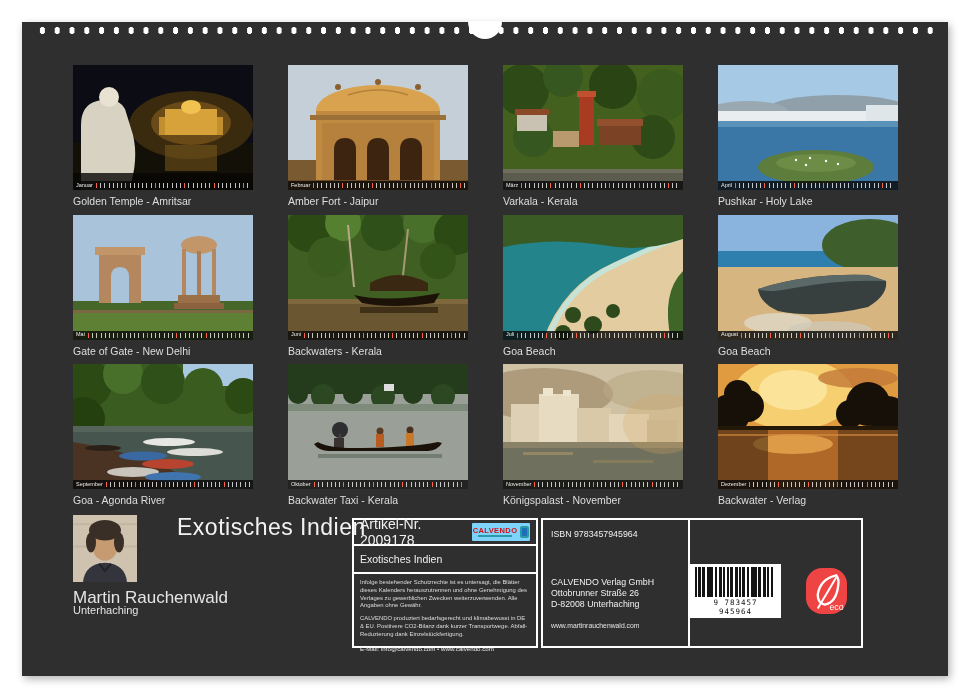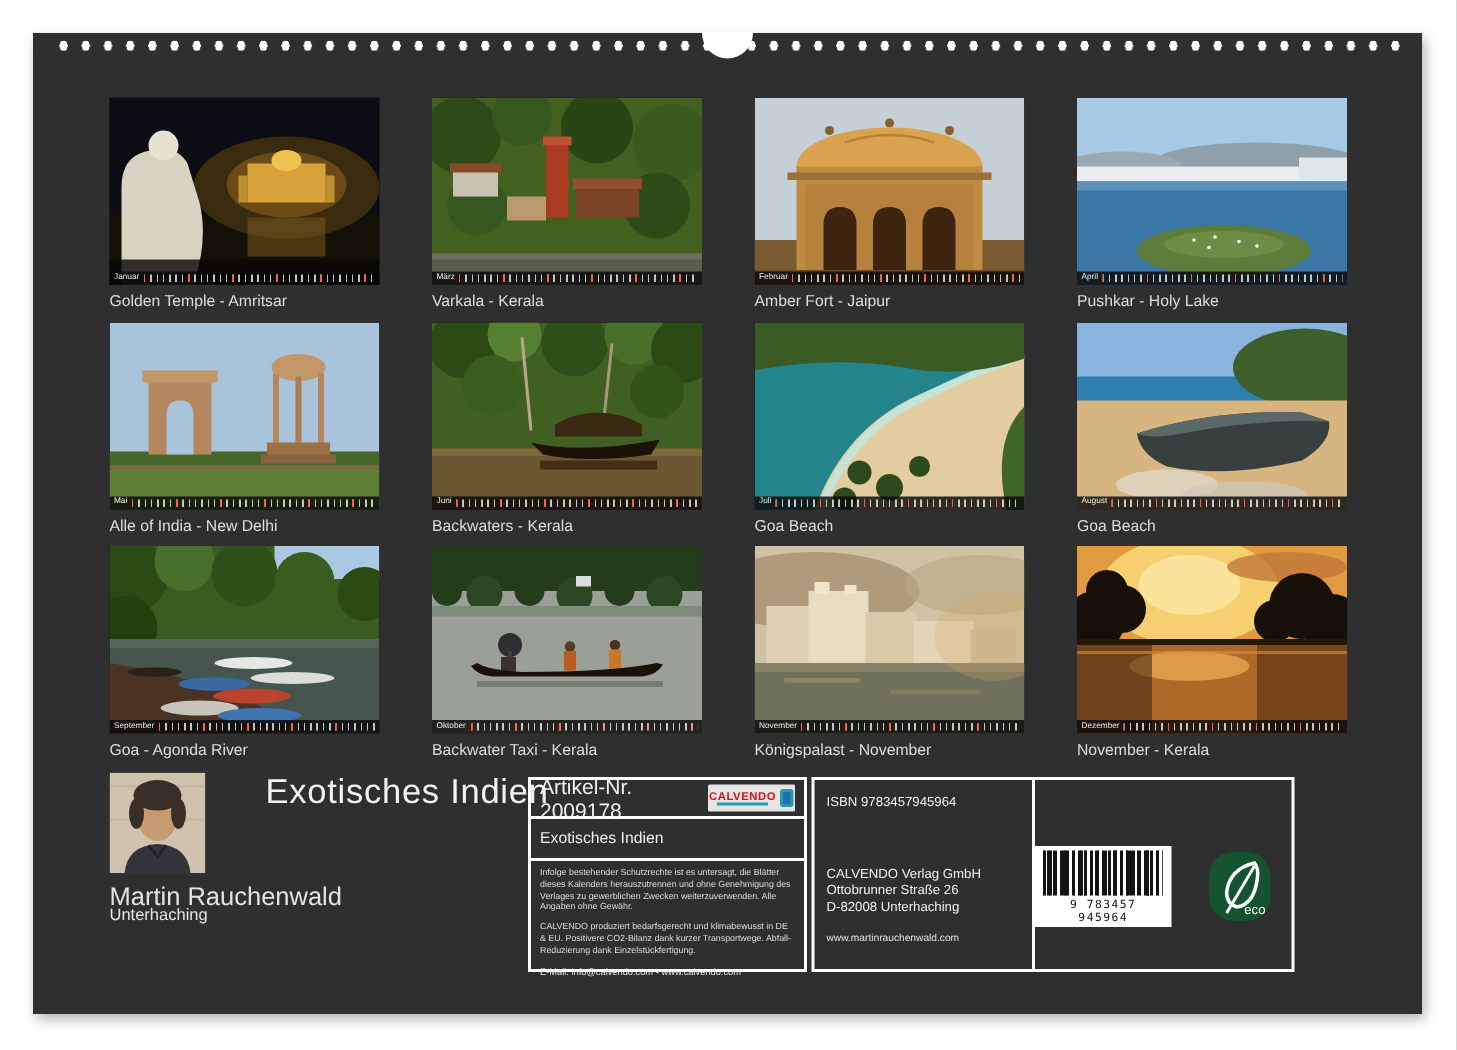--- a/index.html
+++ b/index.html
@@ -29,21 +29,21 @@
   .author-photo{position:absolute;left:51px;top:493px;width:64px;height:67px;overflow:hidden;}
   .author-photo svg{display:block;width:100%;height:100%;}
   .author-name{position:absolute;left:51px;top:566px;font-size:17px;color:#e4e4e4;}
   .author-role{position:absolute;left:51px;top:582px;font-size:11px;color:#e4e4e4;}
   .main-title{position:absolute;left:155px;top:492px;font-size:23px;color:#f2f2f2;letter-spacing:.5px;}
   .box{position:absolute;border:2px solid #fff;box-sizing:border-box;color:#eee;}
   .box1{left:330px;top:496px;width:186px;height:130px;}
   .b1-row1{display:flex;align-items:center;justify-content:space-between;height:24px;
            padding:0 6px;border-bottom:2px solid #fff;}
   .article{font-size:14px;color:#f0f0f0;}
-  .cal-logo{width:62px;height:18px;background:#e5e5e5;border-radius:1px;display:flex;
+  .cal-logo{width:62px;height:18px;background:#7dd3fc;border-radius:1px;display:flex;
            align-items:center;justify-content:center;gap:3px;}
   .cal-word{display:flex;flex-direction:column;align-items:center;line-height:1;}
   .cal-word span{font-size:7.5px;font-weight:bold;color:#d40f14;letter-spacing:.4px;}
   .cal-tagline{width:34px;height:2px;background:#2a9aa8;margin-top:1px;}
   .cal-icon{width:9px;height:12px;background:#2a9aa8;border-radius:2px;position:relative;}
   .cal-icon::after{content:"";position:absolute;left:2px;top:2px;width:5px;height:8px;
            background:#1d70b7;border-radius:1px;}
   .b1-row2{height:26px;display:flex;align-items:center;padding:0 6px;border-bottom:2px solid #fff;
            font-size:10.5px;color:#f0f0f0;}
   .b1-body{padding:5px 6px 0 6px;}
@@ -57,21 +57,21 @@
   .box3{flex:1;display:flex;align-items:center;justify-content:flex-end;gap:25px;
         padding-right:14px;box-sizing:border-box;}
   .barcode{background:#fff;padding:3px 5px 2px 5px;margin-top:16px;}
   .bars{width:80px;height:30px;background-color:#fff;
         background-image:
           repeating-linear-gradient(90deg,#141414 0 2px,transparent 2px 4px),
           repeating-linear-gradient(90deg,#141414 0 1px,transparent 1px 7px),
           repeating-linear-gradient(90deg,transparent 0 3px,#141414 3px 5px,transparent 5px 11px);}
   .bars-num{font-family:"DejaVu Sans Mono", monospace;font-size:7.5px;color:#111;
         text-align:center;margin-top:1px;letter-spacing:1px;}
-  .eco{width:42px;height:46px;background:#14532d;border-radius:16px;margin-top:16px;}
+  .eco{width:42px;height:46px;background:#ef4444;border-radius:16px;margin-top:16px;}
   .eco svg{display:block;width:100%;height:100%;}
 </style>
 </head>
 <body>
 
 <div class="canvas">
  <div class="calendar-page">
   <div class="holes"></div>
   <div class="notch"></div>
 
@@ -92,20 +92,46 @@
       <path d="M8,125 L8,60 Q8,40 24,36 Q44,30 52,44 L60,70 Q66,95 56,125 Z" fill="#d8d2c2"></path>
       <circle cx="36" cy="32" r="10" fill="#e8e2d2"></circle>
       <rect y="108" width="180" height="17" fill="#080604" opacity="0.8"></rect>
      </svg>
      <div class="strip">
       <span class="m">Januar</span>
       <span class="days"></span>
      </div>
     </div>
     <div class="caption">Golden Temple - Amritsar</div>
+   </div>
+
+   <div class="thumb">
+    <div class="photo">
+     <svg viewBox="0 0 180 125" preserveAspectRatio="none">
+      <rect width="180" height="125" fill="#c4cfd8"></rect>
+              <rect y="95" width="180" height="30" fill="#7a5a30"></rect>
+      <circle cx="50" cy="22" r="3" fill="#8a5f2c"></circle>
+              <circle cx="90" cy="17" r="3" fill="#8a5f2c"></circle>
+              <circle cx="130" cy="22" r="3" fill="#8a5f2c"></circle>
+      <ellipse cx="90" cy="46" rx="62" ry="26" fill="#d9a24e"></ellipse>
+      <path d="M60,30 Q90,20 120,30" stroke="#b5813c" stroke-width="1.5" fill="none"></path>
+      <rect x="28" y="46" width="124" height="79" fill="#c08a40"></rect>
+      <rect x="22" y="50" width="136" height="5" fill="#9c7036"></rect>
+      <rect x="34" y="58" width="112" height="67" fill="#b5813c"></rect>
+      <path d="M46,125 v-40 q0-12 11-12 q11,0 11,12 v40 z" fill="#3c2410"></path>
+      <path d="M79,125 v-40 q0-12 11-12 q11,0 11,12 v40 z" fill="#3c2410"></path>
+      <path d="M112,125 v-40 q0-12 11-12 q11,0 11,12 v40 z" fill="#3c2410"></path>
+      <rect y="115" width="180" height="10" fill="#6b4a26"></rect>
+     </svg>
+     <div class="strip">
+      <span class="m">Februar</span>
+      <span class="days"></span>
+     </div>
+    </div>
+    <div class="caption">Amber Fort - Jaipur</div>
    </div>
 
    <div class="thumb">
     <div class="photo">
      <svg viewBox="0 0 180 125" preserveAspectRatio="none">
       <rect width="180" height="125" fill="#44601e"></rect>
       <circle cx="20" cy="25" r="26" fill="#2e4a16"></circle>
               <circle cx="60" cy="12" r="20" fill="#365720"></circle>
       <circle cx="110" cy="20" r="24" fill="#2a4414"></circle>
               <circle cx="160" cy="30" r="26" fill="#3a5a1e"></circle>
@@ -125,46 +151,20 @@
       <span class="m">März</span>
       <span class="days"></span>
      </div>
     </div>
     <div class="caption">Varkala - Kerala</div>
    </div>
 
    <div class="thumb">
     <div class="photo">
      <svg viewBox="0 0 180 125" preserveAspectRatio="none">
-      <rect width="180" height="125" fill="#c4cfd8"></rect>
-              <rect y="95" width="180" height="30" fill="#7a5a30"></rect>
-      <circle cx="50" cy="22" r="3" fill="#8a5f2c"></circle>
-              <circle cx="90" cy="17" r="3" fill="#8a5f2c"></circle>
-              <circle cx="130" cy="22" r="3" fill="#8a5f2c"></circle>
-      <ellipse cx="90" cy="46" rx="62" ry="26" fill="#d9a24e"></ellipse>
-      <path d="M60,30 Q90,20 120,30" stroke="#b5813c" stroke-width="1.5" fill="none"></path>
-      <rect x="28" y="46" width="124" height="79" fill="#c08a40"></rect>
-      <rect x="22" y="50" width="136" height="5" fill="#9c7036"></rect>
-      <rect x="34" y="58" width="112" height="67" fill="#b5813c"></rect>
-      <path d="M46,125 v-40 q0-12 11-12 q11,0 11,12 v40 z" fill="#3c2410"></path>
-      <path d="M79,125 v-40 q0-12 11-12 q11,0 11,12 v40 z" fill="#3c2410"></path>
-      <path d="M112,125 v-40 q0-12 11-12 q11,0 11,12 v40 z" fill="#3c2410"></path>
-      <rect y="115" width="180" height="10" fill="#6b4a26"></rect>
-     </svg>
-     <div class="strip">
-      <span class="m">Februar</span>
-      <span class="days"></span>
-     </div>
-    </div>
-    <div class="caption">Amber Fort - Jaipur</div>
-   </div>
-
-   <div class="thumb">
-    <div class="photo">
-     <svg viewBox="0 0 180 125" preserveAspectRatio="none">
       <rect width="180" height="125" fill="#a6c9e6"></rect>
       <ellipse cx="120" cy="44" rx="70" ry="14" fill="#8fa0aa"></ellipse>
               <ellipse cx="30" cy="46" rx="40" ry="10" fill="#9aa8b2"></ellipse>
       <rect y="46" width="180" height="10" fill="#e9edf0"></rect>
               <rect x="148" y="40" width="32" height="16" fill="#dfe6ea"></rect>
       <rect y="56" width="180" height="69" fill="#3a77a6"></rect>
               <rect y="56" width="180" height="6" fill="#5b92ba"></rect>
       <ellipse cx="98" cy="102" rx="58" ry="17" fill="#5d7d3c"></ellipse>
               <ellipse cx="98" cy="98" rx="40" ry="9" fill="#6d8d46"></ellipse>
       <circle cx="78" cy="95" r="1.2" fill="#fff"></circle>
@@ -196,21 +196,21 @@
       <rect x="124" y="36" width="4" height="46" fill="#ab7d54"></rect>
       <rect x="105" y="80" width="42" height="10" fill="#9c7046"></rect>
               <rect x="101" y="88" width="50" height="6" fill="#8a6240"></rect>
       <rect y="95" width="180" height="3" fill="#b06a5a" opacity="0.5"></rect>
      </svg>
      <div class="strip">
       <span class="m">Mai</span>
       <span class="days"></span>
      </div>
     </div>
-    <div class="caption">Alle of India - New Delhi</div>
+    <div class="caption">Gate of Gate - New Delhi</div>
    </div>
 
    <div class="thumb">
     <div class="photo">
      <svg viewBox="0 0 180 125" preserveAspectRatio="none">
       <rect width="180" height="125" fill="#3f6022"></rect>
       <circle cx="20" cy="15" r="22" fill="#2c4a14"></circle>
               <circle cx="55" cy="8" r="18" fill="#548030"></circle>
       <circle cx="95" cy="14" r="22" fill="#2f5018"></circle>
               <circle cx="135" cy="8" r="20" fill="#49702a"></circle>
@@ -380,21 +380,21 @@
       <ellipse cx="75" cy="80" rx="40" ry="10" fill="#e8a850" opacity="0.8"></ellipse>
       <rect y="66" width="50" height="59" fill="#3a2410" opacity="0.55"></rect>
       <rect x="120" y="66" width="60" height="59" fill="#3a2410" opacity="0.5"></rect>
       <rect y="70" width="180" height="2" fill="#d89040" opacity="0.6"></rect>
      </svg>
      <div class="strip">
       <span class="m">Dezember</span>
       <span class="days"></span>
      </div>
     </div>
-    <div class="caption">November - Kerala</div>
+    <div class="caption">Backwater - Verlag</div>
    </div>
 
   </div>
 
   <div class="author-photo">
    <svg viewBox="0 0 64 66" preserveAspectRatio="none">
     <rect width="64" height="66" fill="#cfc3b0"></rect>
     <rect y="8" width="64" height="2" fill="#c3b7a2"></rect>
           <rect y="30" width="64" height="2" fill="#c3b7a2"></rect>
     <ellipse cx="32" cy="30" rx="13" ry="15" fill="#c79b72"></ellipse>

